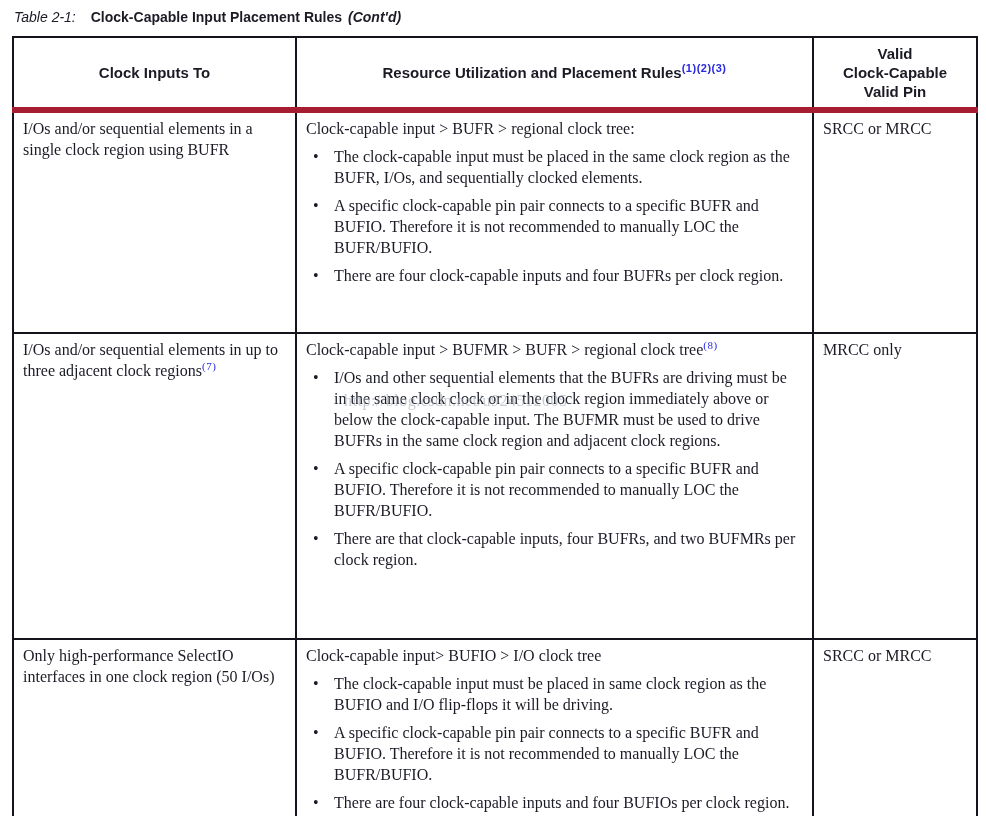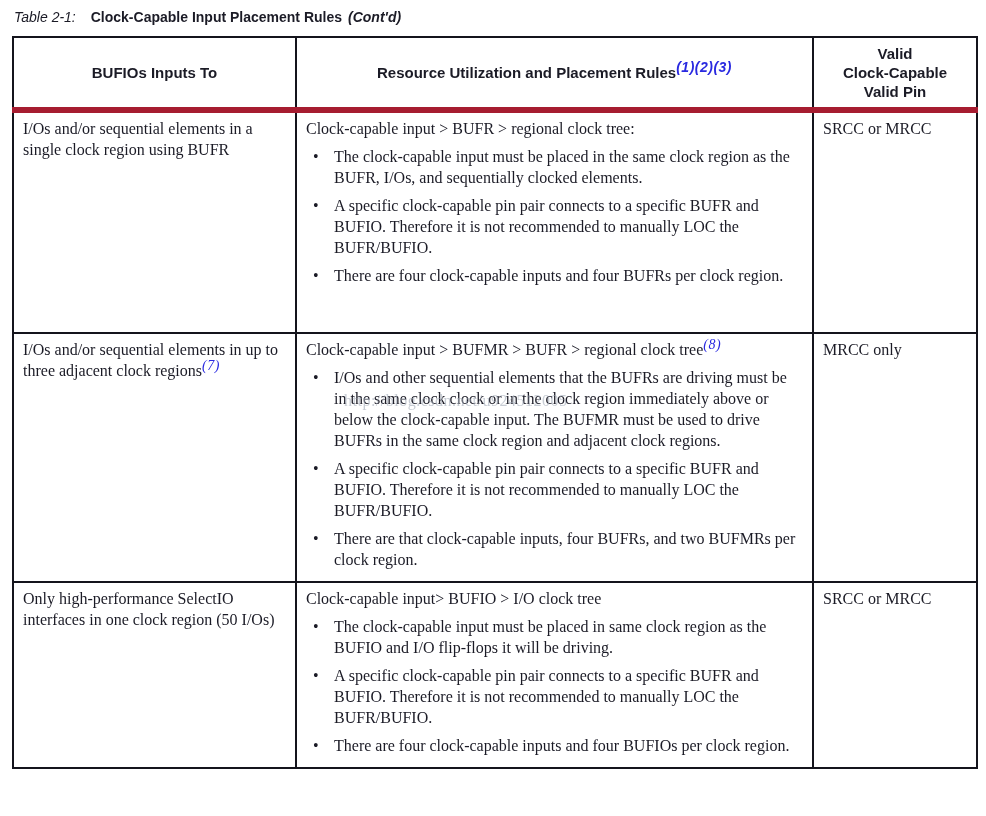--- a/index.html
+++ b/index.html
@@ -43,36 +43,35 @@
     border-bottom:6px solid #a61c30;
     padding:4px 22px;
   }
   .hline{display:block;}
   td{
     vertical-align:top;
     font-size:16px;line-height:21px;
     padding:5px 16px 4px 9px;
   }
   tr.r0{height:223px;}
-  tr.r1{height:249px;}
+  tr.r1{height:306px;}
   tr.r2{height:175px;}
 
   .intro{margin:0 0 7px 0;}
   .bullet{display:flex;margin:0 0 7px 0;}
   .mark{flex:none;width:21px;margin-left:7px;}
   .mark::before{content:"\2022";}
   .btext{flex:1;}
 
   sup.ref{
     color:#2929e0;
-    font-size:14px;
+    font-size:11px;
     line-height:0;
     vertical-align:6px;
     letter-spacing:0.5px;
-    font-style:italic;
   }
   th sup.ref{font-family:"Liberation Sans", sans-serif;font-weight:bold;}
 
   
   .watermark{
     position:absolute;left:344px;top:390px;
     font-family:Liberation Serif, serif;
     font-size:16px;line-height:22px;
     letter-spacing:0.5px;
     color:rgba(165,172,186,0.62);
@@ -91,21 +90,21 @@
 
   <table class="rules-table">
     <colgroup>
         <col class="c1">
         <col class="c2">
         <col class="c3">
       </colgroup>
     <thead>
       <tr>
         <th>
-          <span>BUFIOs Inputs To</span>
+          <span>Clock Inputs To</span>
         </th>
         <th>
           <span>Resource Utilization and Placement Rules</span><sup class="ref">(1)(2)(3)</sup>
         </th>
         <th>
           <span class="hline">Valid</span>
           <span class="hline">Clock-Capable</span>
           <span class="hline">Valid Pin</span>
         </th>
       </tr>

